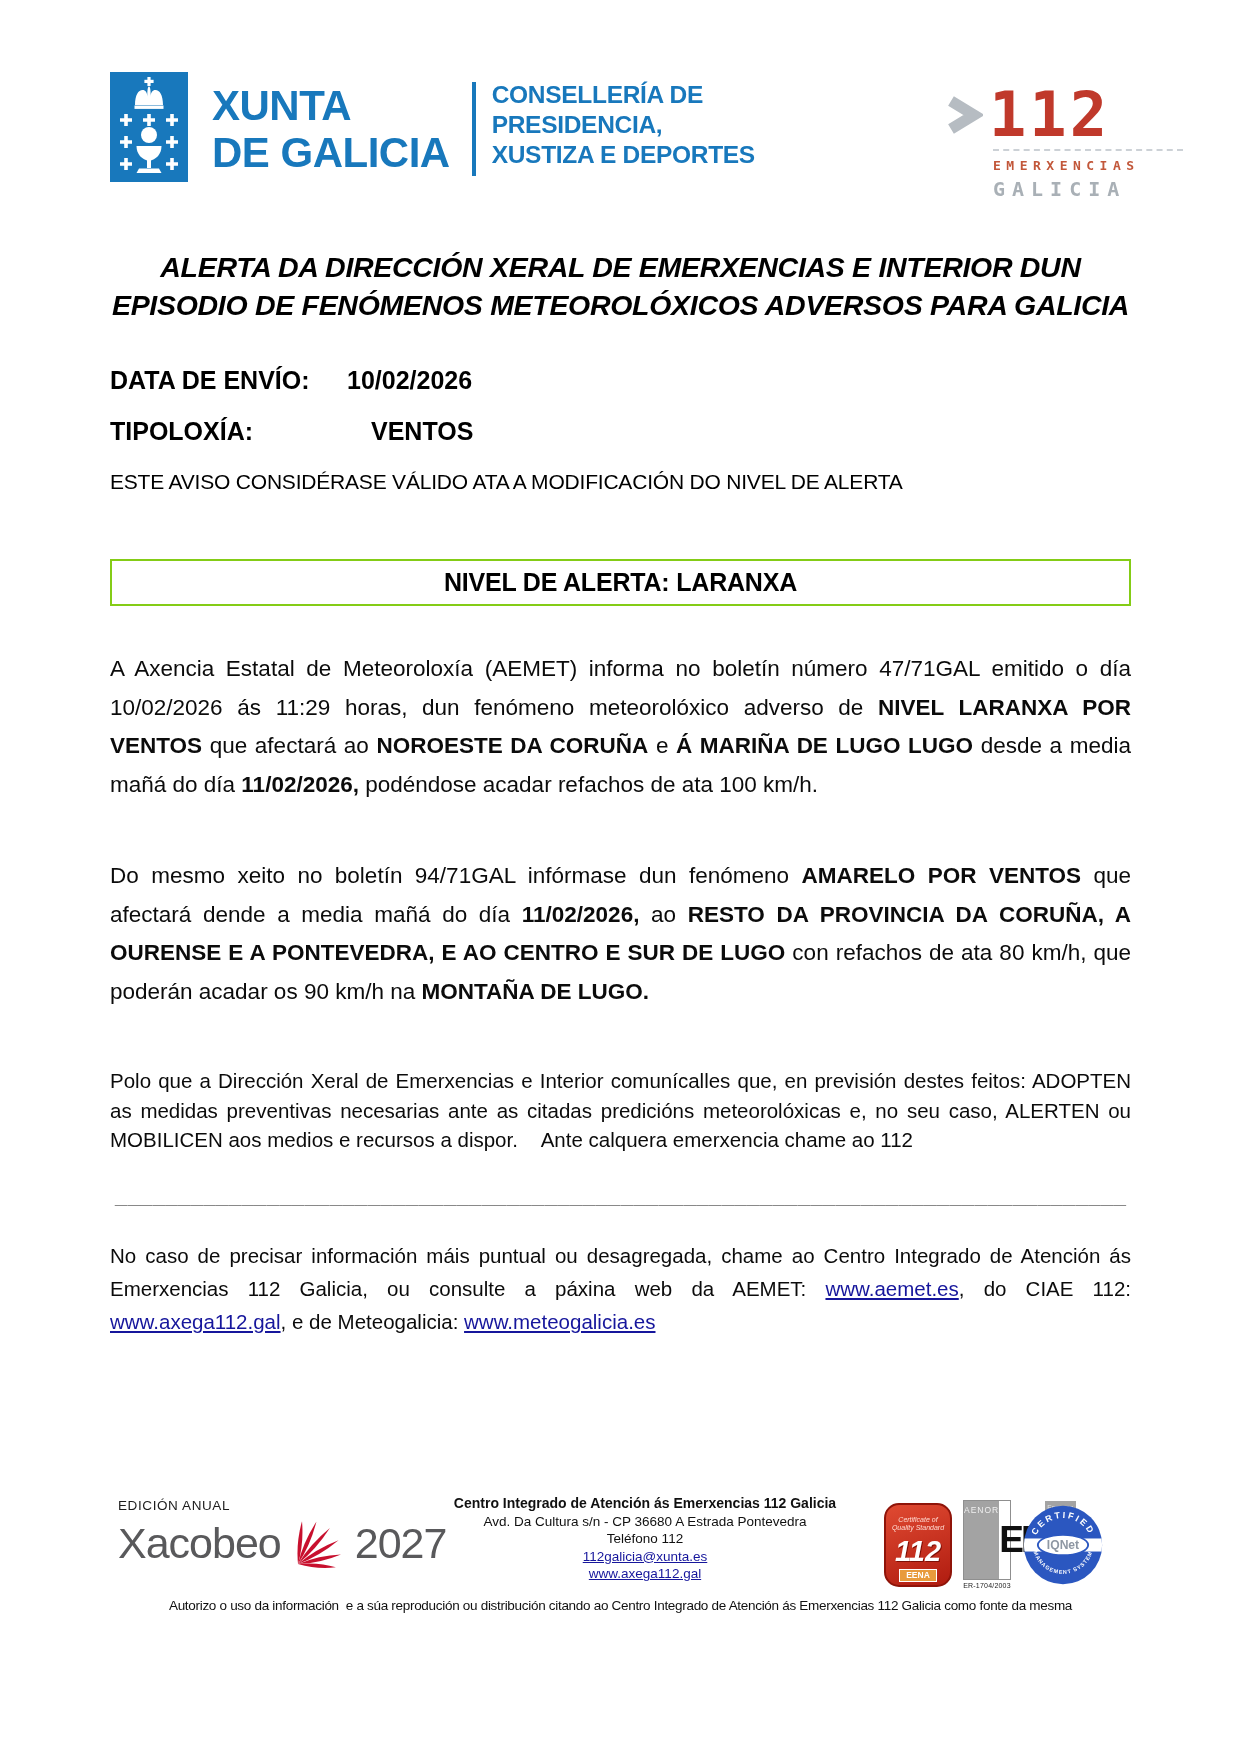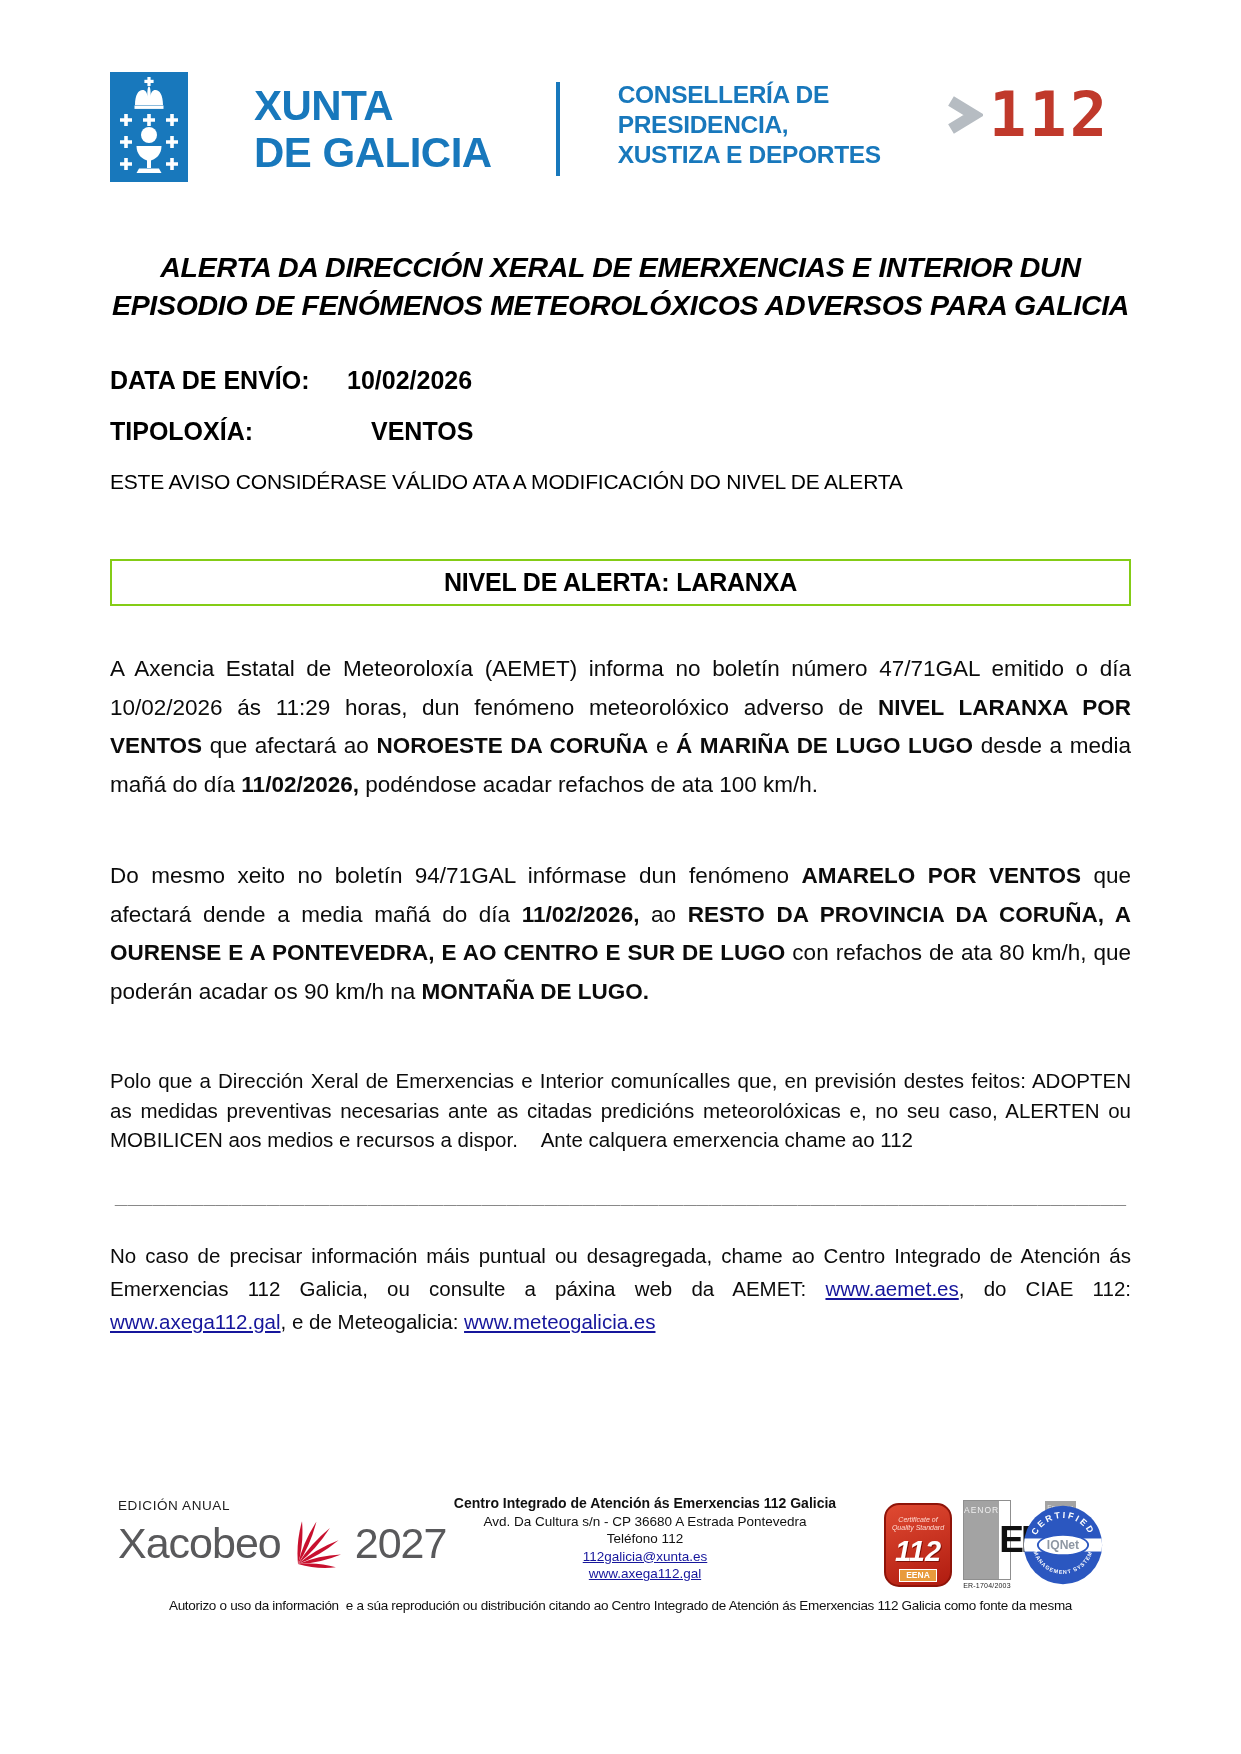--- a/index.html
+++ b/index.html
@@ -2,21 +2,21 @@
 <html><head>
 <meta charset="utf-8">
 <style>
   html,body { margin:0; padding:0; background:#ffffff; }
   .page {
     position:relative; width:1241px; height:1754px; background:#fff;
     font-family:"Liberation Sans", sans-serif; color:#0c0c0c; overflow:hidden;
   }
 
   
-  .xunta-block { position:absolute; left:110px; top:72px; display:flex; align-items:flex-start;gap:42px; }
+  .xunta-block { position:absolute; left:110px; top:72px; display:flex; align-items:flex-start; }
   .xunta-emblem { width:78px; height:110px; display:block; }
   .xunta-name { margin-left:24px; margin-top:10px; color:#1878bc; font-weight:700;
                 font-size:42px; line-height:47px; letter-spacing:-0.5px; }
   .hdr-divider { width:4px; height:94px; background:#1878bc; margin:10px 0 0 22px; }
   .conselleria { margin-left:16px; margin-top:8px; color:#1878bc; font-weight:700;
                  font-size:24.5px; line-height:30px; letter-spacing:-0.3px; }
 
   .logo112 { position:absolute; right:58px; top:76px; width:236px; }
   .logo112-row { display:flex; align-items:flex-end; }
   .chevron112 { margin:18px 6px 10px 0; }
@@ -127,20 +127,24 @@
     </div>
   </div>
 
   <div class="logo112">
     <div class="logo112-row">
       <svg class="chevron112" width="36" height="42" viewBox="0 0 36 42" xmlns="http://www.w3.org/2000/svg">
         <path d="M4 7 L27 21 L4 35" stroke="#b6bcc2" stroke-width="11" fill="none"></path>
       </svg>
       <div class="num112">112</div>
     </div>
+    <div class="logo112-sub">
+      <div class="emx112">EMERXENCIAS</div>
+      <div class="gal112">GALICIA</div>
+    </div>
   </div>
 
   <div class="doc-title">
     <div>ALERTA DA DIRECCIÓN XERAL DE EMERXENCIAS E INTERIOR DUN</div>
     <div>EPISODIO DE FENÓMENOS METEOROLÓXICOS ADVERSOS PARA GALICIA</div>
   </div>
 
   <div class="meta-row r1">
     <div class="meta-label">DATA DE ENVÍO:</div>
     <div>10/02/2026</div>

